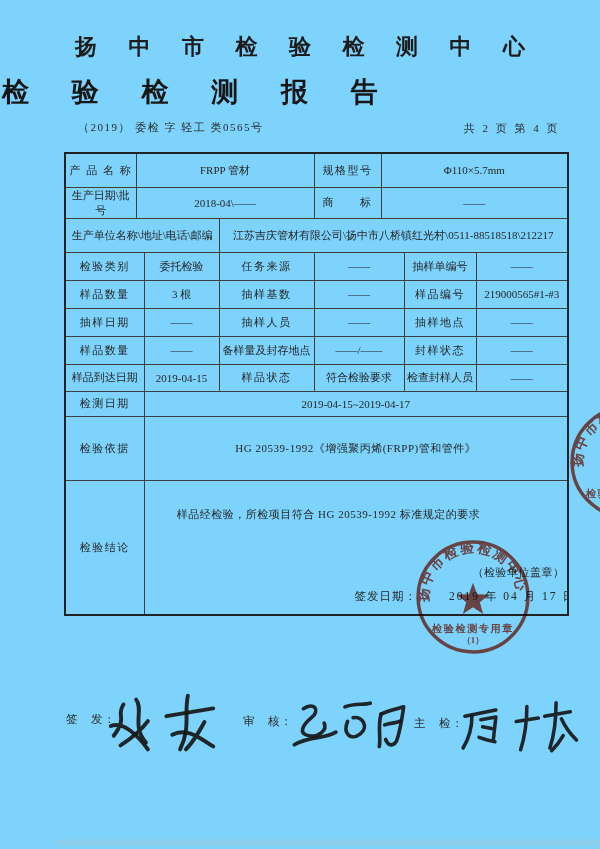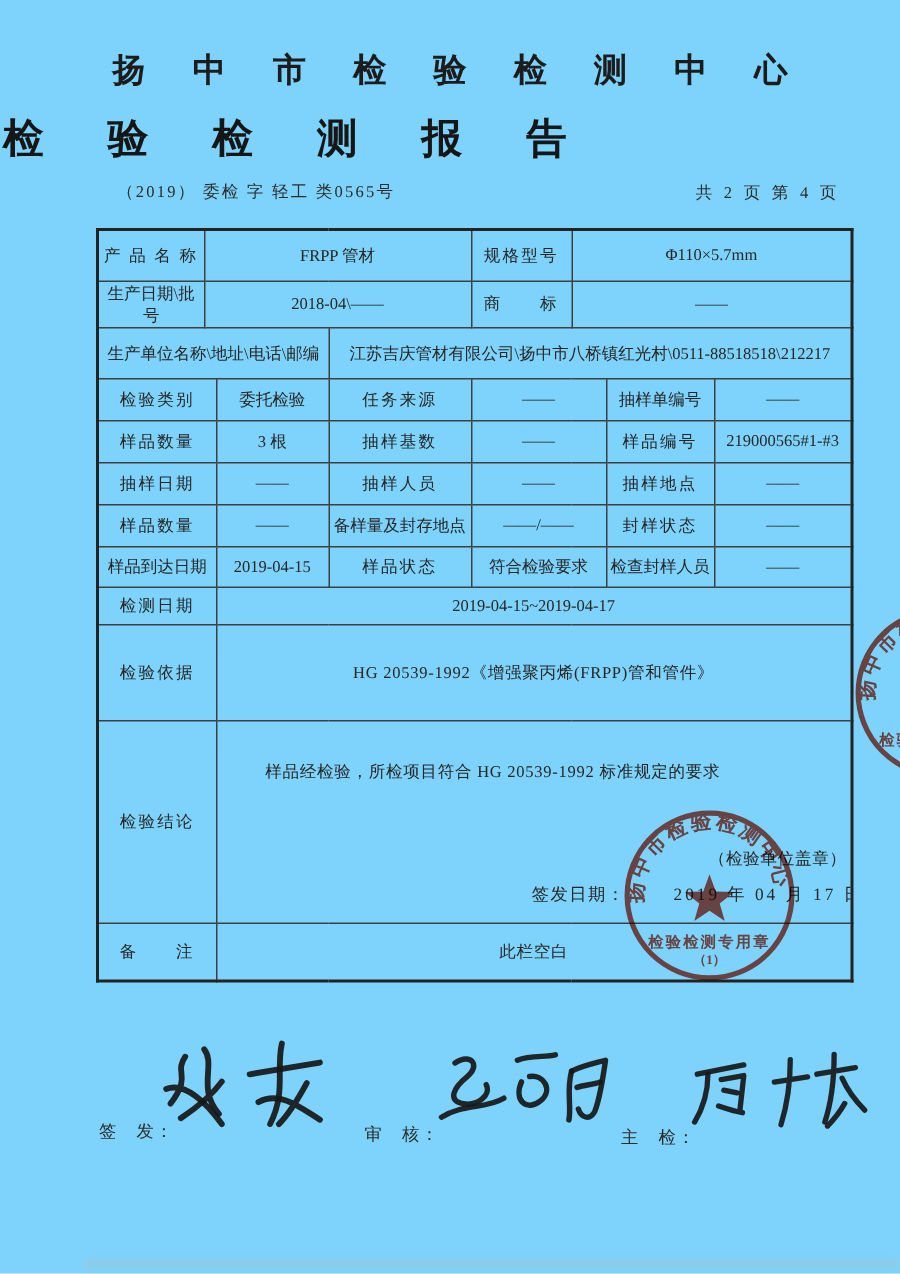--- a/index.html
+++ b/index.html
@@ -41,21 +41,21 @@
   td.conclusion-cell{position:relative;text-align:left;vertical-align:top;}
   .conclusion-text{position:absolute;left:9px;top:26px;width:350px;font-size:11px;letter-spacing:0.5px;text-align:center;}
   .seal-note{position:absolute;left:328px;top:84px;font-size:11px;letter-spacing:0.5px;white-space:nowrap;}
   .issue-line{position:absolute;left:210px;top:108px;font-size:11.5px;white-space:nowrap;letter-spacing:1px;}
   .issue-line .date{margin-left:32px;letter-spacing:2px;}
   
   .stamp{position:absolute;mix-blend-mode:multiply;opacity:.88;}
   .stamp-main{left:412px;top:536px;width:122px;height:122px;}
   .stamp-edge{left:566px;top:401px;width:122px;height:122px;}
   
-  .sig-label{position:absolute;font-size:11.5px;letter-spacing:1px;color:#2b2b2b;white-space:nowrap;margin-top:35px;}
+  .sig-label{position:absolute;font-size:11.5px;letter-spacing:1px;color:#2b2b2b;white-space:nowrap;}
   .lbl-issue{left:66px;top:712px;}
   .lbl-review{left:243px;top:714px;}
   .lbl-inspect{left:414px;top:716px;}
   .sig{position:absolute;}
   .sig-1{left:102px;top:688px;width:122px;height:72px;}
   .sig-2{left:288px;top:694px;width:122px;height:60px;}
   .sig-3{left:456px;top:692px;width:124px;height:66px;}
   .sig path{fill:none;stroke:#171717;stroke-width:4;stroke-linecap:round;stroke-linejoin:round;opacity:.92;}
   
   .scan-shadow{position:absolute;left:55px;top:840px;width:545px;height:5px;background:#b9b9b4;opacity:.35;filter:blur(2px);border-radius:3px;}
@@ -147,24 +147,20 @@
       <td colspan="6" class="val-left">HG 20539-1992《增强聚丙烯(FRPP)管和管件》</td>
     </tr>
     <tr class="h135">
       <td colspan="2" class="lab">检验结论</td>
       <td colspan="6" class="conclusion-cell">
         <div class="conclusion-text">样品经检验，所检项目符合 HG 20539-1992 标准规定的要求</div>
         <div class="seal-note">（检验单位盖章）</div>
         <div class="issue-line"><span>签发日期：</span><span class="date">2019 年 04 月 17 日</span></div>
       </td>
     </tr>
-    <tr class="h39">
-      <td colspan="2" class="lab">备　　注</td>
-      <td colspan="6" class="val-left">此栏空白</td>
-    </tr>
   </tbody>
     </table>
 
   <svg class="stamp stamp-main" viewBox="0 0 120 120">
     <circle cx="60" cy="60" r="54" fill="none" stroke="#cc392b" stroke-width="3.4"></circle>
     <path id="arc1" d="M 21.9,82 A 44,44 0 1 1 98.1,82" fill="none"></path>
     <text font-size="13.5" font-weight="bold" fill="#cc392b" letter-spacing="2" font-family="Liberation Serif, DejaVu Serif, serif">
       <textPath href="#arc1" startOffset="18">扬中市检验检测中心</textPath>
     </text>
     <polygon fill="#cc392b" points="60,46 64.1,57.3 76.2,57.7 66.7,65.2 70,76.8 60,70 50,76.8 53.3,65.2 43.8,57.7 55.9,57.3"></polygon>

